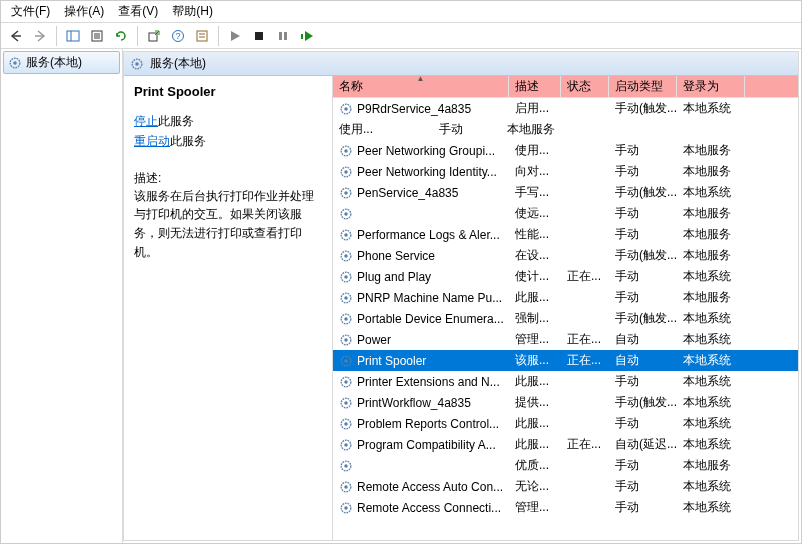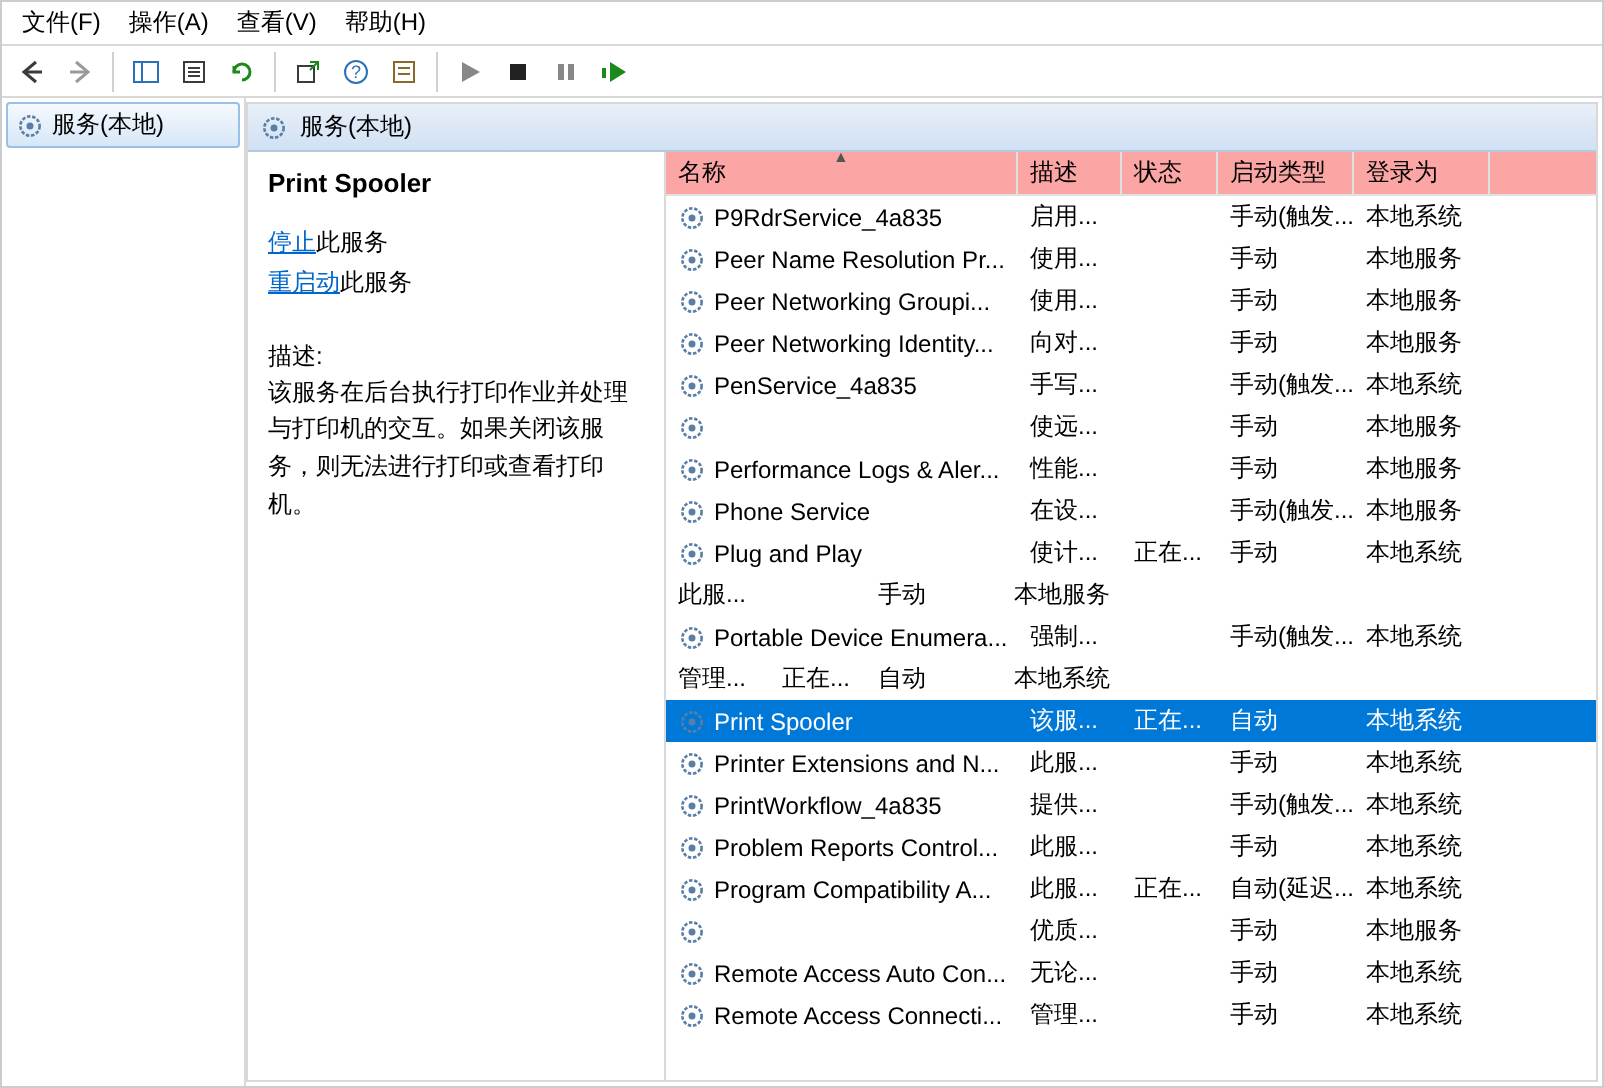--- a/index.html
+++ b/index.html
@@ -336,29 +336,20 @@
                     </svg>
                   </span>
                   <span>P9RdrService_4a835</span>
                 </div>
                 <div class="cell c-desc">启用...</div>
                 <div class="cell c-stat"></div>
                 <div class="cell c-start">手动(触发...</div>
                 <div class="cell c-logon">本地系统</div>
               </div>
               <div class="row">
-                <div class="cell c-name">
-                  <span class="gear-icon">
-                    <svg viewBox="0 0 16 16">
-                      <circle cx="8" cy="8" r="5.5" fill="none" stroke="#5a7fa6" stroke-width="1.5" stroke-dasharray="2 1"></circle>
-                      <circle cx="8" cy="8" r="2" fill="#5a7fa6"></circle>
-                    </svg>
-                  </span>
-                  <span>Peer Name Resolution Pr...</span>
-                </div>
                 <div class="cell c-desc">使用...</div>
                 <div class="cell c-stat"></div>
                 <div class="cell c-start">手动</div>
                 <div class="cell c-logon">本地服务</div>
               </div>
               <div class="row">
                 <div class="cell c-name">
                   <span class="gear-icon">
                     <svg viewBox="0 0 16 16">
                       <circle cx="8" cy="8" r="5.5" fill="none" stroke="#5a7fa6" stroke-width="1.5" stroke-dasharray="2 1"></circle>
@@ -455,20 +446,29 @@
                     </svg>
                   </span>
                   <span>Plug and Play</span>
                 </div>
                 <div class="cell c-desc">使计...</div>
                 <div class="cell c-stat">正在...</div>
                 <div class="cell c-start">手动</div>
                 <div class="cell c-logon">本地系统</div>
               </div>
               <div class="row">
+                <div class="cell c-name">
+                  <span class="gear-icon">
+                    <svg viewBox="0 0 16 16">
+                      <circle cx="8" cy="8" r="5.5" fill="none" stroke="#5a7fa6" stroke-width="1.5" stroke-dasharray="2 1"></circle>
+                      <circle cx="8" cy="8" r="2" fill="#5a7fa6"></circle>
+                    </svg>
+                  </span>
+                  <span>PNRP Machine Name Pu...</span>
+                </div>
                 <div class="cell c-desc">此服...</div>
                 <div class="cell c-stat"></div>
                 <div class="cell c-start">手动</div>
                 <div class="cell c-logon">本地服务</div>
               </div>
               <div class="row">
                 <div class="cell c-name">
                   <span class="gear-icon">
                     <svg viewBox="0 0 16 16">
                       <circle cx="8" cy="8" r="5.5" fill="none" stroke="#5a7fa6" stroke-width="1.5" stroke-dasharray="2 1"></circle>
@@ -476,20 +476,29 @@
                     </svg>
                   </span>
                   <span>Portable Device Enumera...</span>
                 </div>
                 <div class="cell c-desc">强制...</div>
                 <div class="cell c-stat"></div>
                 <div class="cell c-start">手动(触发...</div>
                 <div class="cell c-logon">本地系统</div>
               </div>
               <div class="row">
+                <div class="cell c-name">
+                  <span class="gear-icon">
+                    <svg viewBox="0 0 16 16">
+                      <circle cx="8" cy="8" r="5.5" fill="none" stroke="#5a7fa6" stroke-width="1.5" stroke-dasharray="2 1"></circle>
+                      <circle cx="8" cy="8" r="2" fill="#5a7fa6"></circle>
+                    </svg>
+                  </span>
+                  <span>Power</span>
+                </div>
                 <div class="cell c-desc">管理...</div>
                 <div class="cell c-stat">正在...</div>
                 <div class="cell c-start">自动</div>
                 <div class="cell c-logon">本地系统</div>
               </div>
               <div class="row selected">
                 <div class="cell c-name">
                   <span class="gear-icon">
                     <svg viewBox="0 0 16 16">
                       <circle cx="8" cy="8" r="5.5" fill="none" stroke="#5a7fa6" stroke-width="1.5" stroke-dasharray="2 1"></circle>

